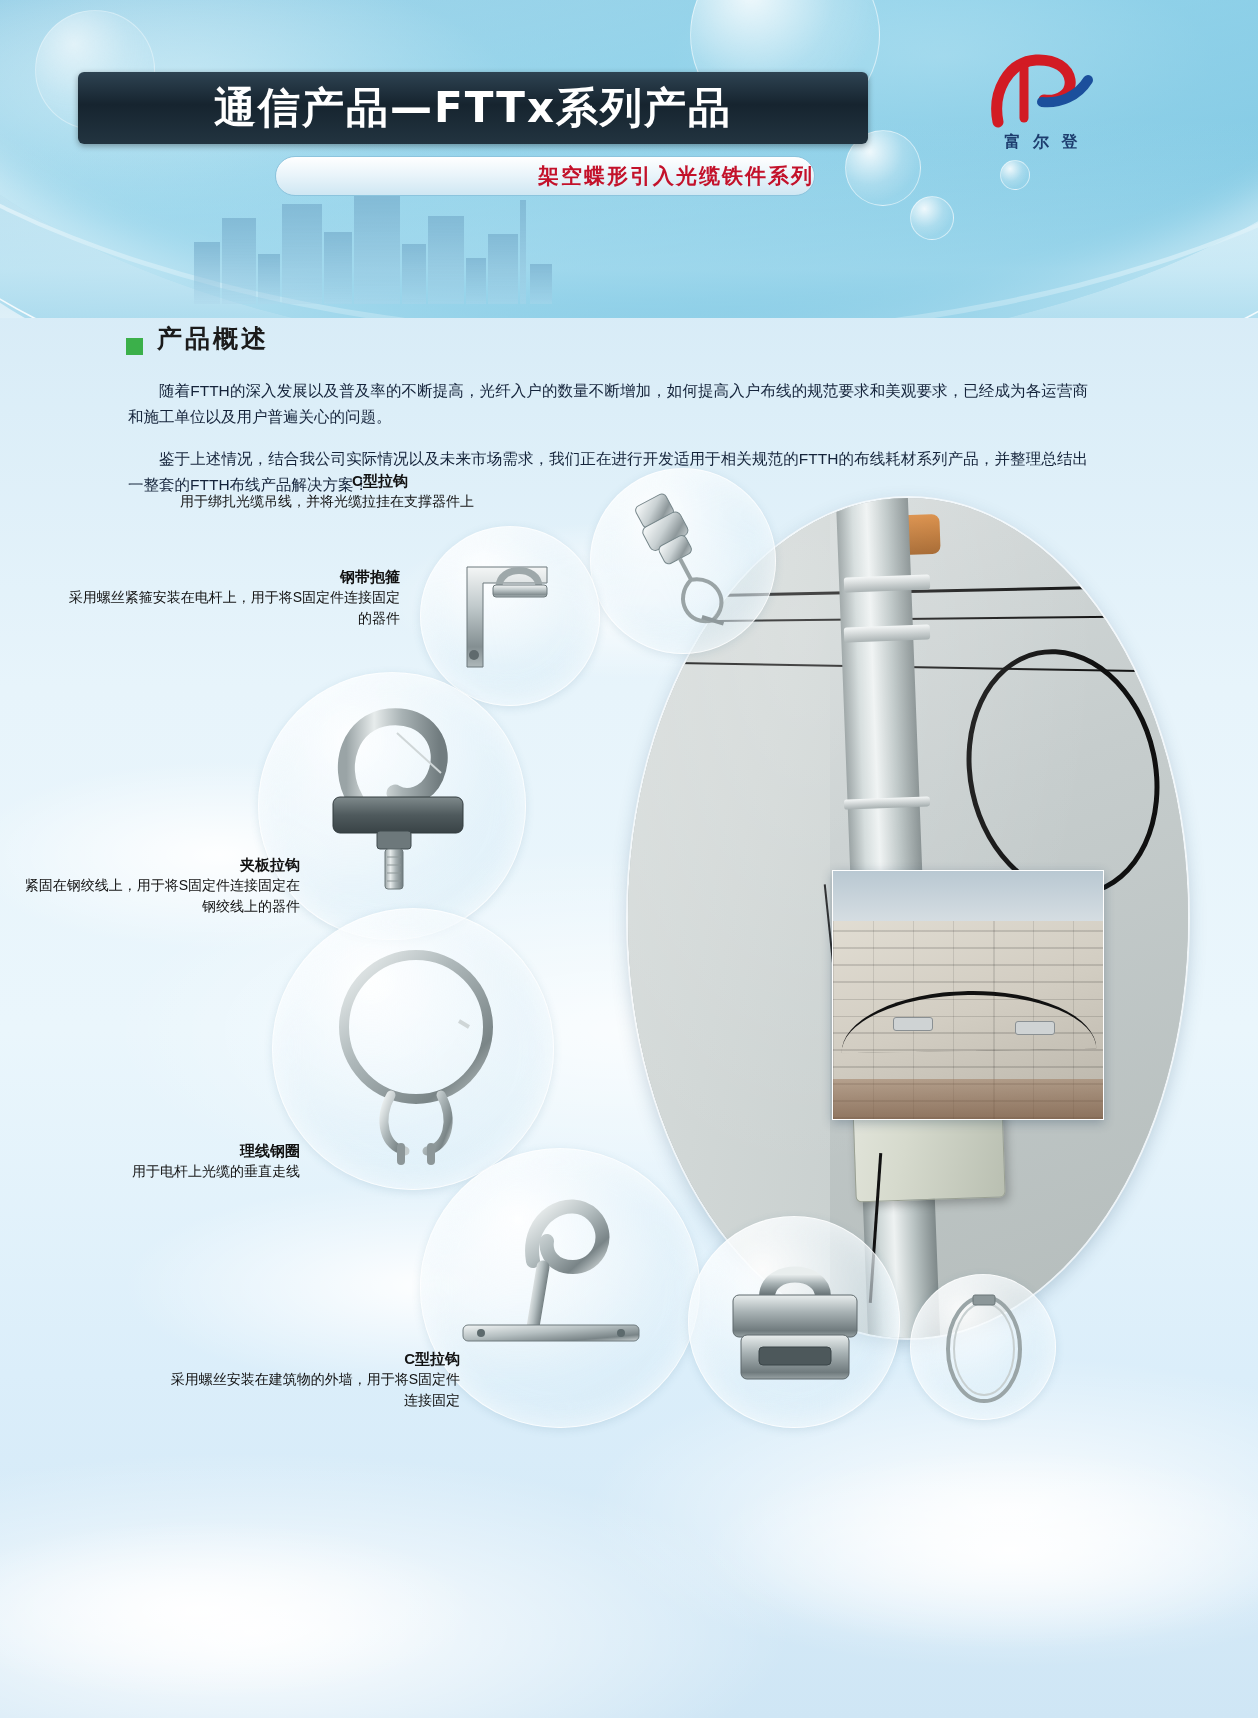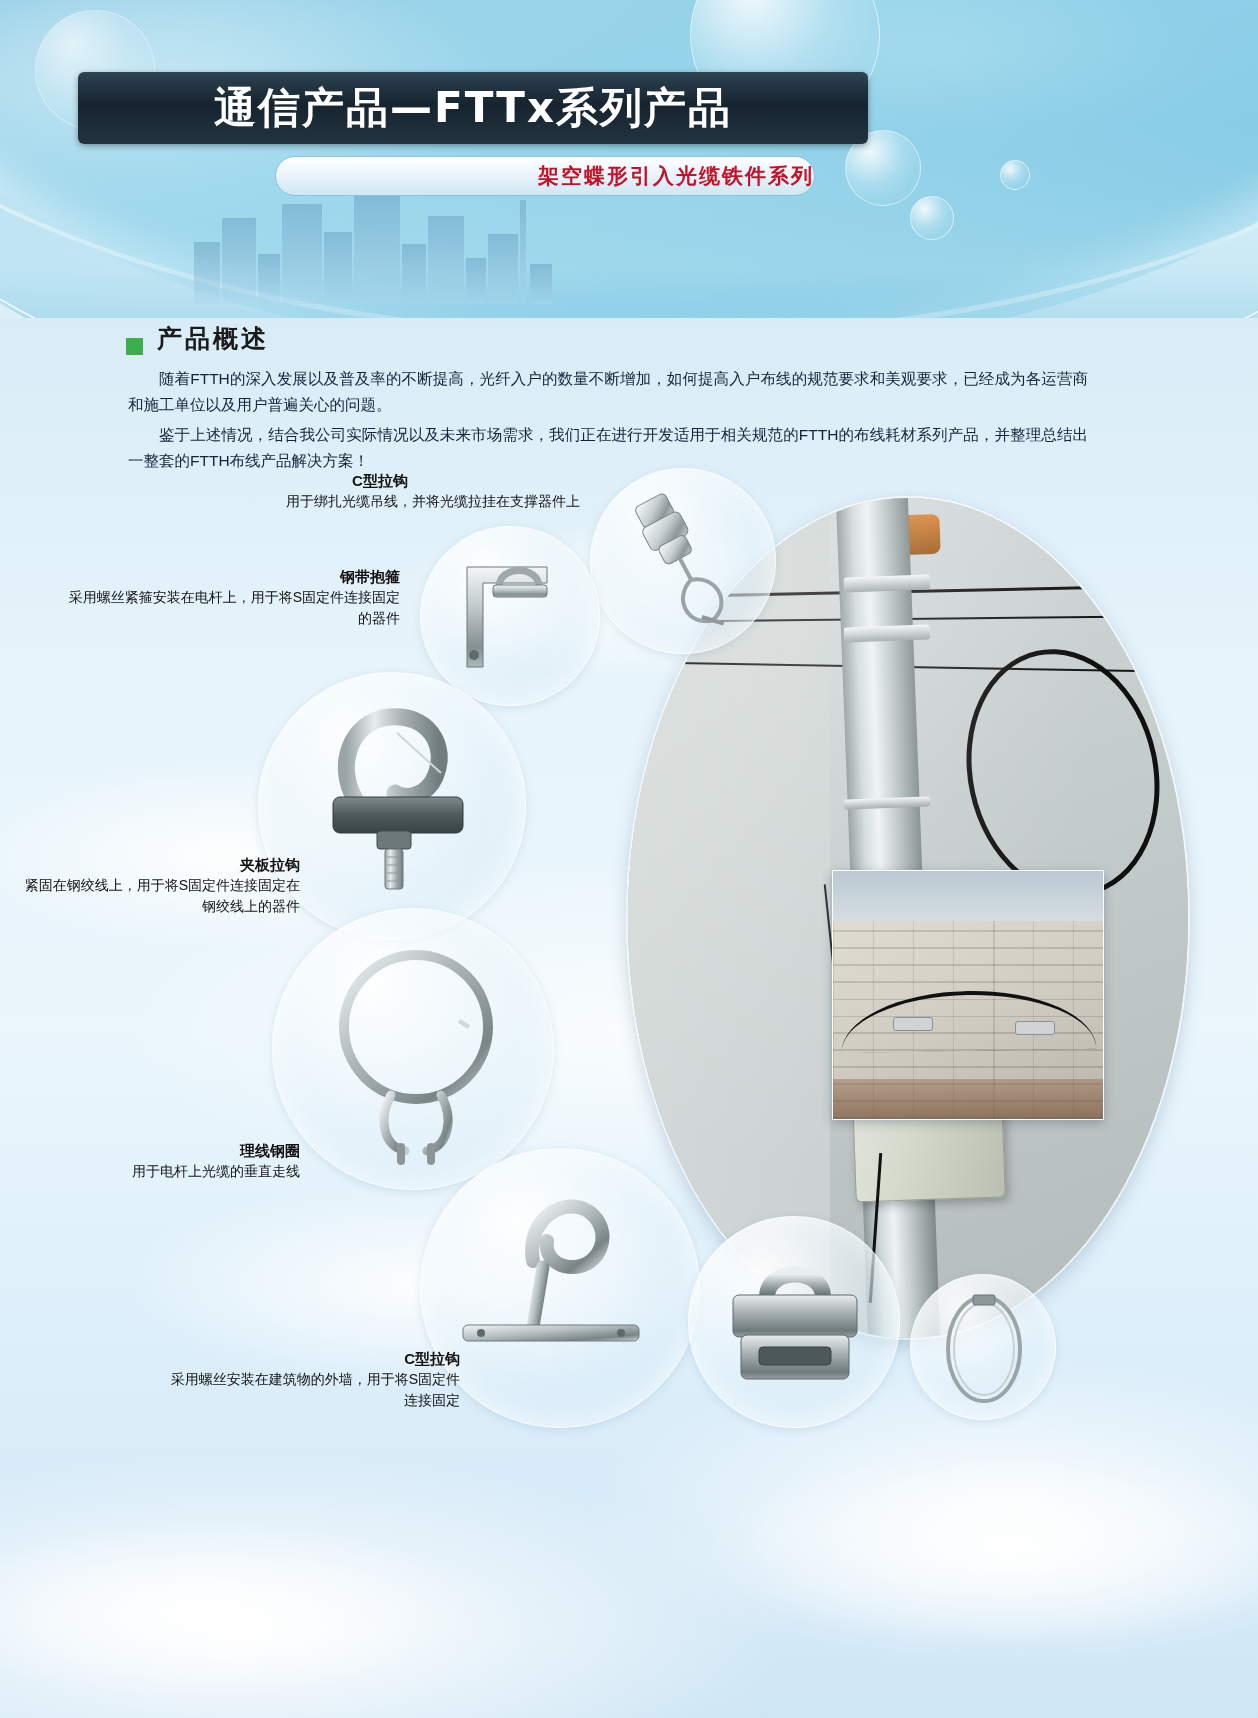--- a/index.html
+++ b/index.html
@@ -116,21 +116,21 @@
   .sec-bullet { width:17px; height:17px; background:#3bb04a; }
   .sec-title {
     font-size:25px; font-weight:bold; color:#1b1b1b; letter-spacing:3px;
   }
 
   
   .body-copy {
     position:absolute; left:128px; top:362px; width:960px;
     font-size:15.5px; line-height:26px; color:#14233a;
   }
-  .body-copy p { margin:4px 0 2px 0; text-indent:2em; text-align:justify; }
+  .body-copy p { margin:16px 0 2px 0; text-indent:2em; text-align:justify; }
 
   
   .photo-big {
     position:absolute; left:628px; top:498px; width:560px; height:840px;
     border-radius: 280px / 420px;
     overflow:hidden;
     box-shadow: 0 0 0 2px rgba(255,255,255,0.7), 0 6px 18px rgba(40,80,110,0.25);
     background:#b9c3c7;
   }
   .photo-big::after{
@@ -265,20 +265,30 @@
     </div>
 
     <div class="title-plate">
       <span>通信产品—FTTx系列产品</span>
     </div>
 
     <div class="subtitle-plate">
       <span>架空蝶形引入光缆铁件系列</span>
     </div>
 
+    <div class="logo">
+      <div class="logo-mark">
+        <svg width="130" height="78" viewBox="0 0 130 78" xmlns="http://www.w3.org/2000/svg">
+          <path d="M20 70 C14 40, 30 10, 58 8 C78 7, 90 16, 92 28 C94 42, 80 50, 66 48" fill="none" stroke="#d21b24" stroke-width="11" stroke-linecap="round"></path>
+          <path d="M64 50 C82 52, 100 44, 110 28" fill="none" stroke="#1b4f9c" stroke-width="10" stroke-linecap="round"></path>
+          <path d="M46 16 L46 66" stroke="#d21b24" stroke-width="9" stroke-linecap="round"></path>
+        </svg>
+      </div>
+      <div class="logo-text">富 尔 登</div>
+    </div>
   </div>
 
   <div class="sec-head">
     <div class="sec-bullet"></div>
     <div class="sec-title">产品概述</div>
   </div>
 
   <div class="body-copy">
     <p>随着FTTH的深入发展以及普及率的不断提高，光纤入户的数量不断增加，如何提高入户布线的规范要求和美观要求，已经成为各运营商和施工单位以及用户普遍关心的问题。</p>
     <p>鉴于上述情况，结合我公司实际情况以及未来市场需求，我们正在进行开发适用于相关规范的FTTH的布线耗材系列产品，并整理总结出一整套的FTTH布线产品解决方案！</p>
@@ -312,21 +322,21 @@
     <div class="brick"></div>
     <div class="brick-sky"></div>
     <div class="inset-cable"></div>
     <div class="inset-clamp" style="left:60px; top:146px;"></div>
     <div class="inset-clamp" style="left:182px; top:150px;"></div>
     <div class="brick-bottom"></div>
   </div>
 
   <div class="cap right" style="left:180px; top:470px; width:400px;">
     <div class="t" style="text-align:center;">C型拉钩</div>
-    <div class="d" style="text-align:right;">用于绑扎光缆吊线，并将光缆拉挂在支撑器件上</div>
+    <div class="d" style="text-align:left;">用于绑扎光缆吊线，并将光缆拉挂在支撑器件上</div>
   </div>
   <div class="prod-circle" style="left:590px; top:468px; width:186px; height:186px;">
     <svg width="186" height="186" viewBox="0 0 186 186" xmlns="http://www.w3.org/2000/svg">
       <defs>
         <linearGradient id="mg1" x1="0" y1="0" x2="1" y2="1">
           <stop offset="0" stop-color="#fbfdfd"></stop>
             <stop offset="0.45" stop-color="#c9d1d3"></stop>
           <stop offset="0.75" stop-color="#8e989b"></stop>
             <stop offset="1" stop-color="#c6ced0"></stop>
         </linearGradient>

